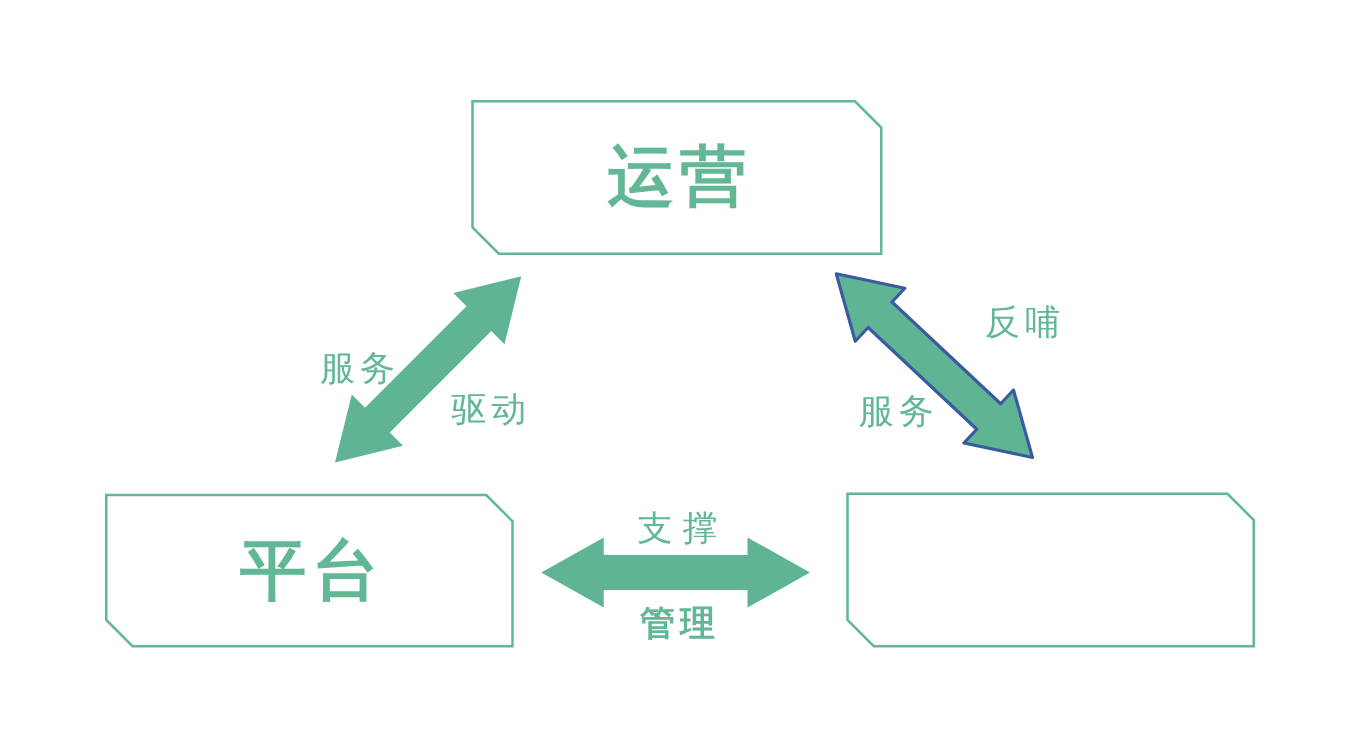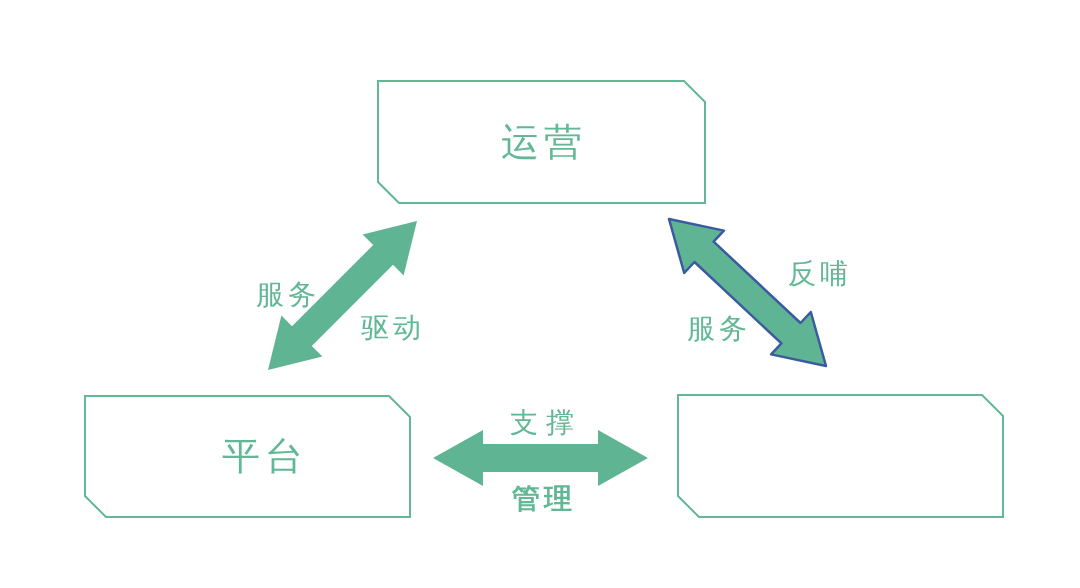--- a/index.html
+++ b/index.html
@@ -16,21 +16,21 @@
     background:var(--bg);
     font-family:"Liberation Sans","DejaVu Sans",sans-serif;
     overflow:hidden;
   }
   .diagram-svg{position:absolute;left:0;top:0;width:1080px;height:588px;}
   .node-shape{fill:#ffffff;stroke:var(--box-border);stroke-width:2;}
   .arrow{fill:var(--green);}
   .arrow.outlined{stroke:var(--blue);stroke-width:2.5;stroke-linejoin:round;}
   .node-label{
     position:absolute;display:flex;align-items:center;justify-content:center;
-    color:var(--text-green);font-size:38px;font-weight:400;letter-spacing:5px;
+    color:var(--text-green);font-size:53px;font-weight:700;letter-spacing:5px;
     text-indent:5px; 
   }
   .edge-label{
     position:absolute;color:var(--text-green);font-size:28px;font-weight:500;
     letter-spacing:4px;white-space:nowrap;
   }
   .edge-label.wide{letter-spacing:8px;}
 </style>
 </head>
 <body>
@@ -42,24 +42,24 @@
     <path class="node-shape" d="M378 81 H684 L705 102 V203 H399 L378 182 Z"></path>
     <path class="node-shape" d="M85 396 H389 L410 417 V517 H106 L85 496 Z"></path>
     <path class="node-shape" d="M678 395 H982 L1003 416 V517 H699 L678 496 Z"></path>
 
     <polygon class="arrow" points="268.0,370.0 322.4,356.6 311.8,346.0 393.0,264.8 403.6,275.4 417.0,221.0 362.6,234.4 373.2,245.0 292.0,326.2 281.4,315.6"></polygon>
     <polygon class="arrow outlined" points="669.0,219.0 684.2,273.0 694.5,262.0 781.4,343.4 771.1,354.4 826.0,366.0 810.8,312.0 800.5,323.0 713.6,241.6 723.9,230.6"></polygon>
     <polygon class="arrow" points="433.0,458.0 483.0,486.0 483.0,472.0 598.0,472.0 598.0,486.0 648.0,458.0 598.0,430.0 598.0,444.0 483.0,444.0 483.0,430.0"></polygon>
   </svg>
 
   <div class="node-label" style="left:378px;top:81px;width:327px;height:122px;">运营</div>
-  <div class="node-label" style="left:100px;top:396px;width:325px;height:121px;">平台</div>
+  <div class="node-label" style="left:85px;top:396px;width:325px;height:121px;">平台</div>
 
   <div class="edge-label" style="left:256px;top:276px;">服务</div>
   <div class="edge-label" style="left:361px;top:309px;">驱动</div>
 
-  <div class="edge-label" style="left:788px;top:255px;">反哺</div>
+  <div class="edge-label" style="left:788px;top:239px;">反哺</div>
   <div class="edge-label" style="left:687px;top:310px;">服务</div>
 
   <div class="edge-label wide" style="left:510px;top:404px;">支撑</div>
   <div class="edge-label" style="left:512px;top:480px;font-weight:bold;">管理</div>
 
 </div>
 
 </body></html>

